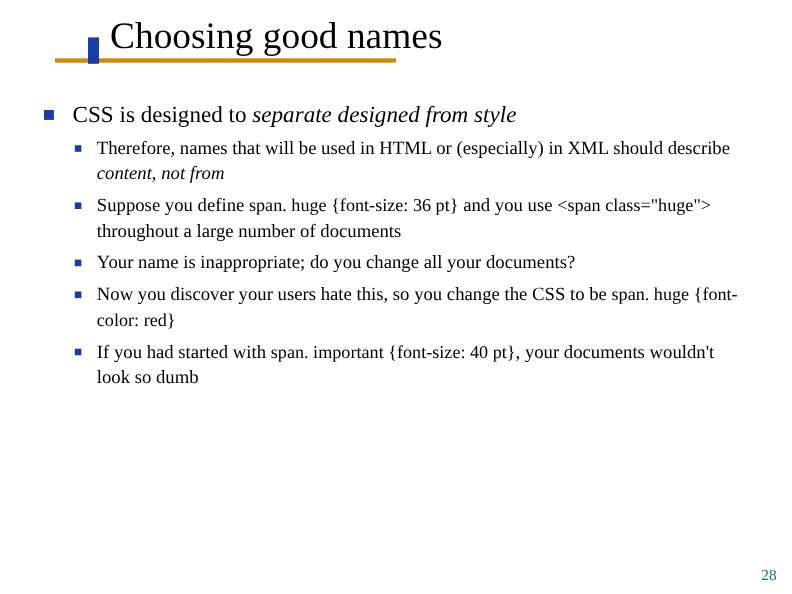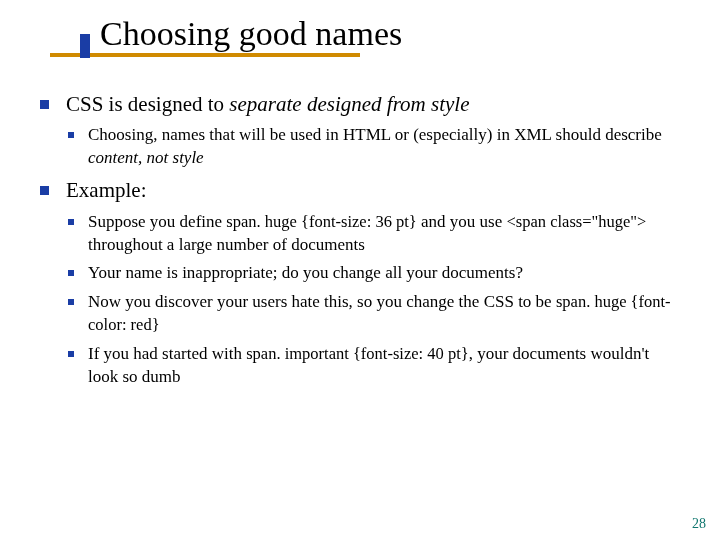--- a/index.html
+++ b/index.html
@@ -110,26 +110,23 @@
     <div class="title-underline"></div>
   </div>
 
   <div class="body">
 
     <div class="lvl1">
       <span>CSS is designed to </span><span class="italic">separate designed from style</span>
     </div>
 
     <div class="lvl2 sub">
-      <span>Choosing, names that will be used in HTML or (especially) in XML should describe </span><span class="italic">content, not style</span>
+      <span>Therefore, names that will be used in HTML or (especially) in XML should describe </span><span class="italic">content, not from</span>
     </div>
 
-    <div class="lvl1">
-      <span>Example:</span>
-    </div>
 
     <div class="lvl2 sub">
       <span>Suppose you define </span><span class="code">span. huge {font-size: 36 pt}</span><span> and you use </span><span class="code">&lt;span class="huge"&gt;</span><span> throughout a large number of documents</span>
     </div>
 
     <div class="lvl2 sub">
       <span>Your name is inappropriate; do you change all your documents?</span>
     </div>
 
     <div class="lvl2 sub">

